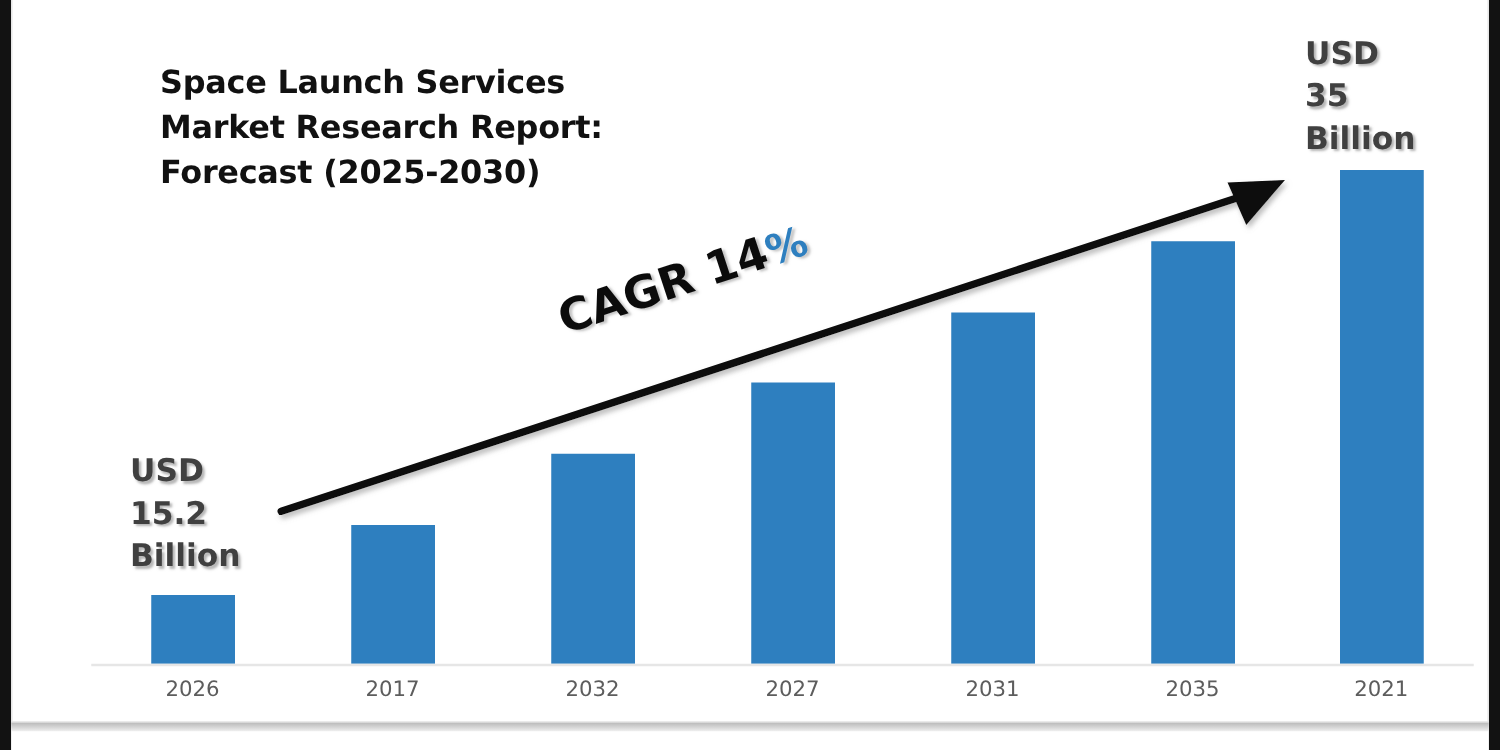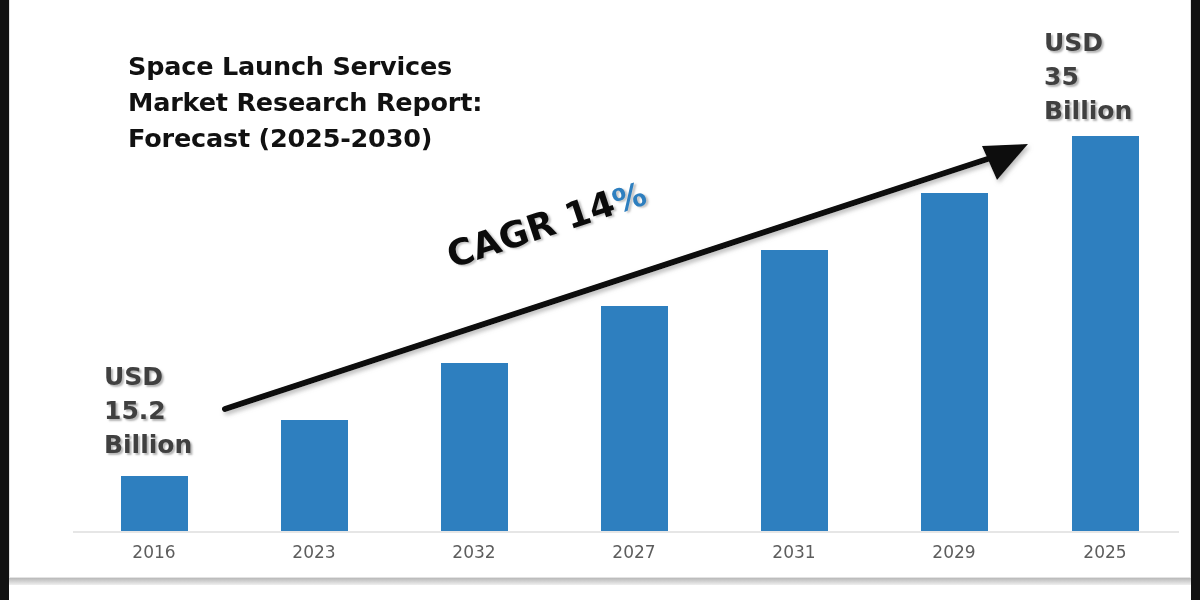--- a/index.html
+++ b/index.html
@@ -183,27 +183,27 @@
     <div class="bar" style="left:105px;  top:476px; width:67px; height:55px;"></div>
     <div class="bar" style="left:265px;  top:420px; width:67px; height:111px;"></div>
     <div class="bar" style="left:425px;  top:363px; width:67px; height:168px;"></div>
     <div class="bar" style="left:585px;  top:306px; width:67px; height:225px;"></div>
     <div class="bar" style="left:745px;  top:250px; width:67px; height:281px;"></div>
     <div class="bar" style="left:905px;  top:193px; width:67px; height:338px;"></div>
     <div class="bar" style="left:1056px; top:136px; width:67px; height:395px;"></div>
 
     <div class="axis-line"></div>
 
-    <div class="tick-label" style="left:58px;">2016</div>
-    <div class="tick-label" style="left:218px;">2023</div>
+    <div class="tick-label" style="left:58px;">2026</div>
+    <div class="tick-label" style="left:218px;">2017</div>
     <div class="tick-label" style="left:378px;">2032</div>
     <div class="tick-label" style="left:538px;text-align:center;">2027</div>
     <div class="tick-label" style="left:698px;">2031</div>
-    <div class="tick-label" style="left:858px;">2029</div>
-    <div class="tick-label" style="left:1009px;">2025</div>
+    <div class="tick-label" style="left:858px;">2035</div>
+    <div class="tick-label" style="left:1009px;">2021</div>
 
     <div class="callout left">USD
 15.2
 Billion</div>
     <div class="callout right">USD
 35
 Billion</div>
 
   </div>
 

